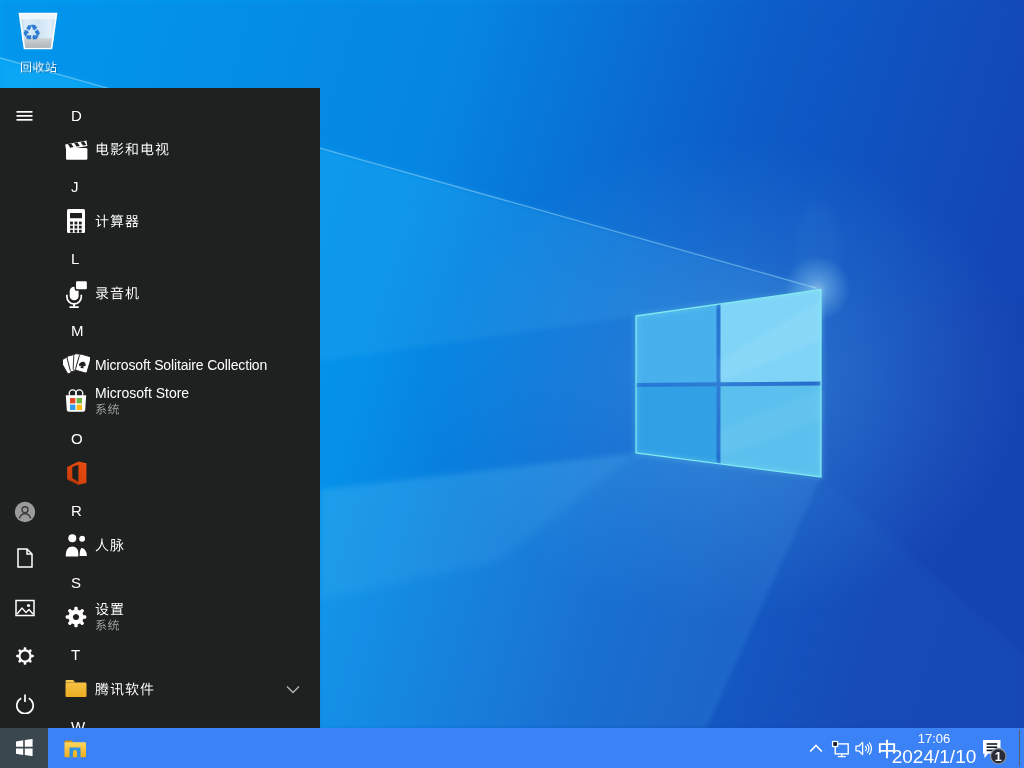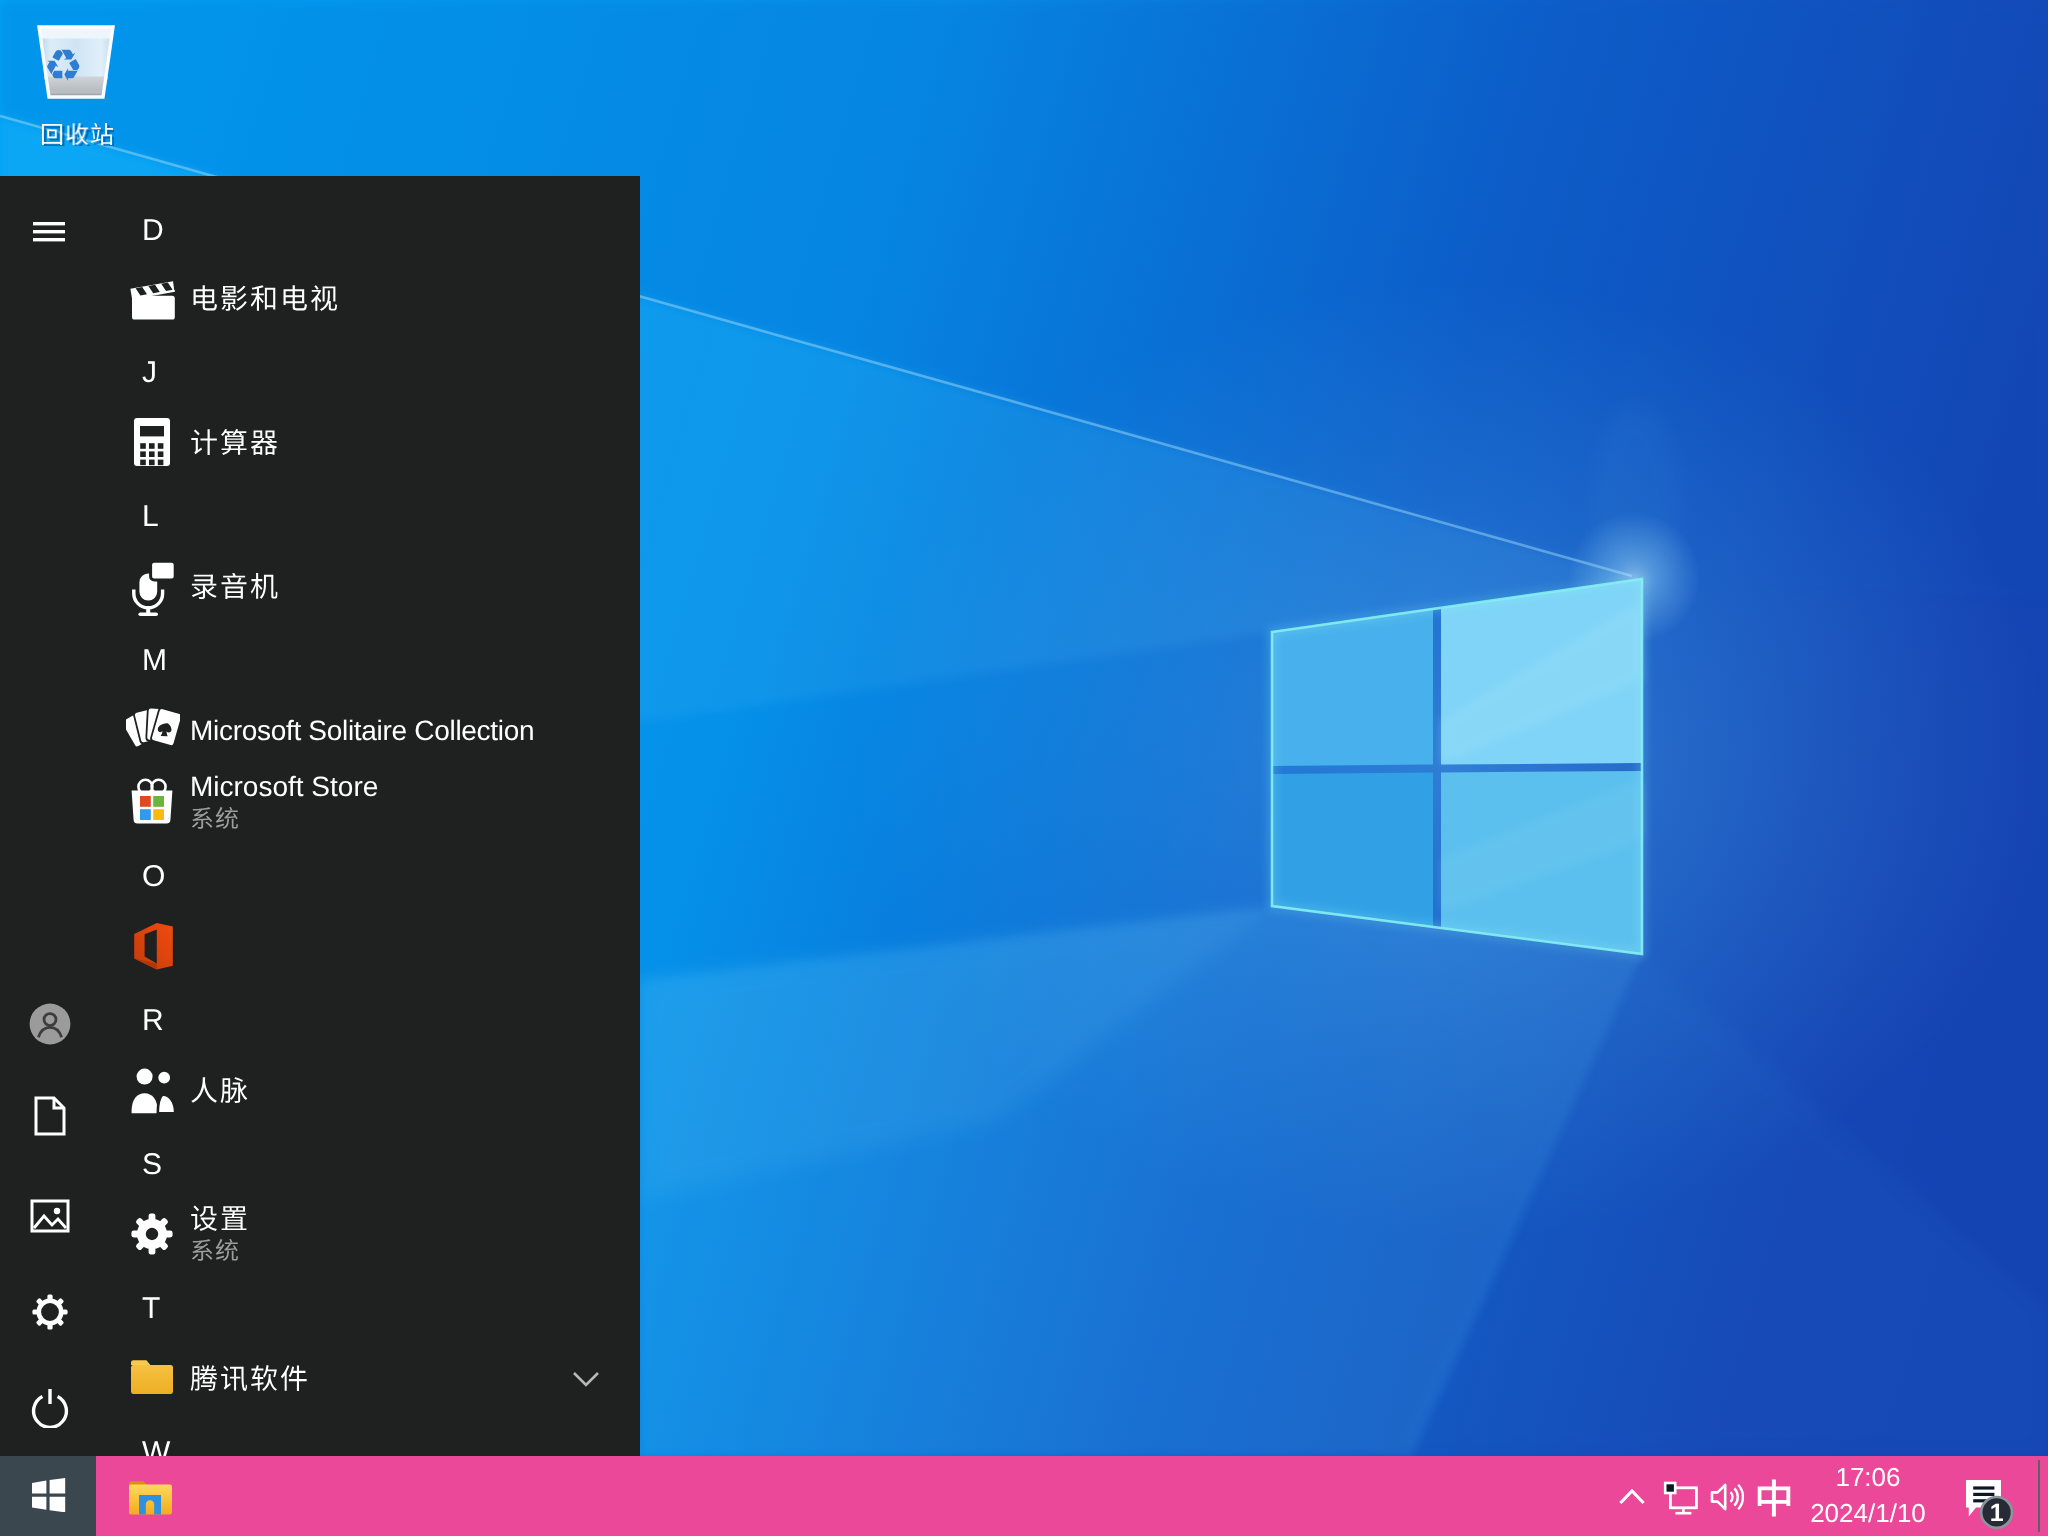--- a/index.html
+++ b/index.html
@@ -266,21 +266,21 @@
         <rect x="8.7" y="1.2" width="2.6" height="2.8" rx="0.8" transform="rotate(180 10 10)" fill="#fff"></rect>
         <rect x="8.7" y="1.2" width="2.6" height="2.8" rx="0.8" transform="rotate(225 10 10)" fill="#fff"></rect>
         <rect x="8.7" y="1.2" width="2.6" height="2.8" rx="0.8" transform="rotate(270 10 10)" fill="#fff"></rect>
         <rect x="8.7" y="1.2" width="2.6" height="2.8" rx="0.8" transform="rotate(315 10 10)" fill="#fff"></rect>
       </svg>
       <svg class="abs" style="left:15.0px;top:606.0px" width="20" height="20" viewBox="0 0 20 20">
         <path d="M6.2,4.2 a8.2,8.2 0 1 0 7.6,0" fill="none" stroke="#fff" stroke-width="1.7"></path>
         <line x1="10" y1="0.5" x2="10" y2="8" stroke="#fff" stroke-width="1.7"></line>
       </svg>
     </div>
-    <div class="abs" style="left:0;top:728px;width:1024px;height:40px;background:#ec4899">
+    <div class="abs" style="left:0;top:728px;width:1024px;height:40px;background:#3b82f6">
       <div class="abs" style="left:0;top:0;width:48px;height:40px;background:#3a474f"></div>
       <svg class="abs" style="left:16px;top:11.3px" width="16.6" height="17.2" viewBox="0 0 16.6 17.2" fill="#fff">
         <polygon points="0,2.5 7.2,1.3 7.2,7.8 0,7.8"></polygon>
         <polygon points="8.8,1.05 16.6,0 16.6,7.8 8.8,7.8"></polygon>
         <polygon points="0,9.4 7.2,9.4 7.2,15.9 0,14.7"></polygon>
         <polygon points="8.8,9.4 16.6,9.4 16.6,17.2 8.8,16.1"></polygon>
       </svg>
       <svg class="abs" style="left:63px;top:10px" width="24" height="21" viewBox="0 0 24 21">
         <defs>
           <linearGradient id="feg" x1="0" y1="0" x2="0" y2="1">
@@ -304,21 +304,21 @@
       <svg class="abs" style="left:855px;top:12.5px" width="17" height="15" viewBox="0 0 17 15" fill="none" stroke="#fff">
         <path d="M1,5.2 h2.8 l3.8,-3.8 v12.2 l-3.8,-3.8 h-2.8 z" stroke-width="1.3" stroke-linejoin="round"></path>
         <path d="M10.3,5 a3.7,3.7 0 0 1 0,5" stroke-width="1.2"></path>
         <path d="M12.2,3.2 a6.3,6.3 0 0 1 0,8.6" stroke-width="1.2"></path>
         <path d="M14.1,1.4 a9,9 0 0 1 0,12.2" stroke-width="1.2"></path>
       </svg>
       <svg style="position:absolute;left:876.5px;top:10.5px" width="20.0" height="20" viewBox="0 -880 1000 1000" fill="#ffffff">
         <use href="#g32a5" x="0"></use>
       </svg>
       <div class="abs" style="left:874px;top:4px;width:120px;height:13px;line-height:13px;font-size:13px;color:#fff;text-align:center">17:06</div>
-      <div class="abs" style="left:874px;top:22px;width:120px;height:13px;line-height:13px;font-size:13px;color:#fff;text-align:center">2024/1/10</div>
+      <div class="abs" style="left:874px;top:22px;width:120px;height:13px;line-height:13px;font-size:19px;color:#fff;text-align:center">2024/1/10</div>
       <svg class="abs" style="left:982px;top:10.5px" width="26" height="27" viewBox="0 0 26 27">
         <path d="M1,1 h17.5 v13.8 h-12.5 l-3.6,4.4 v-4.4 h-1.4 z" fill="#fff"></path>
         <g stroke="#0d1826" stroke-width="1.6">
           <line x1="4.6" y1="5" x2="15.2" y2="5"></line>
           <line x1="4.6" y1="8.2" x2="15.2" y2="8.2"></line>
           <line x1="4.6" y1="11.4" x2="12.4" y2="11.4"></line>
         </g>
         <circle cx="16.3" cy="17.2" r="7.7" fill="#272b36" stroke="#8d939b" stroke-width="1.3"></circle>
         <text x="16.3" y="21.7" font-size="12.5" font-weight="bold" fill="#fff" text-anchor="middle" font-family="Liberation Sans,sans-serif">1</text>
       </svg>

